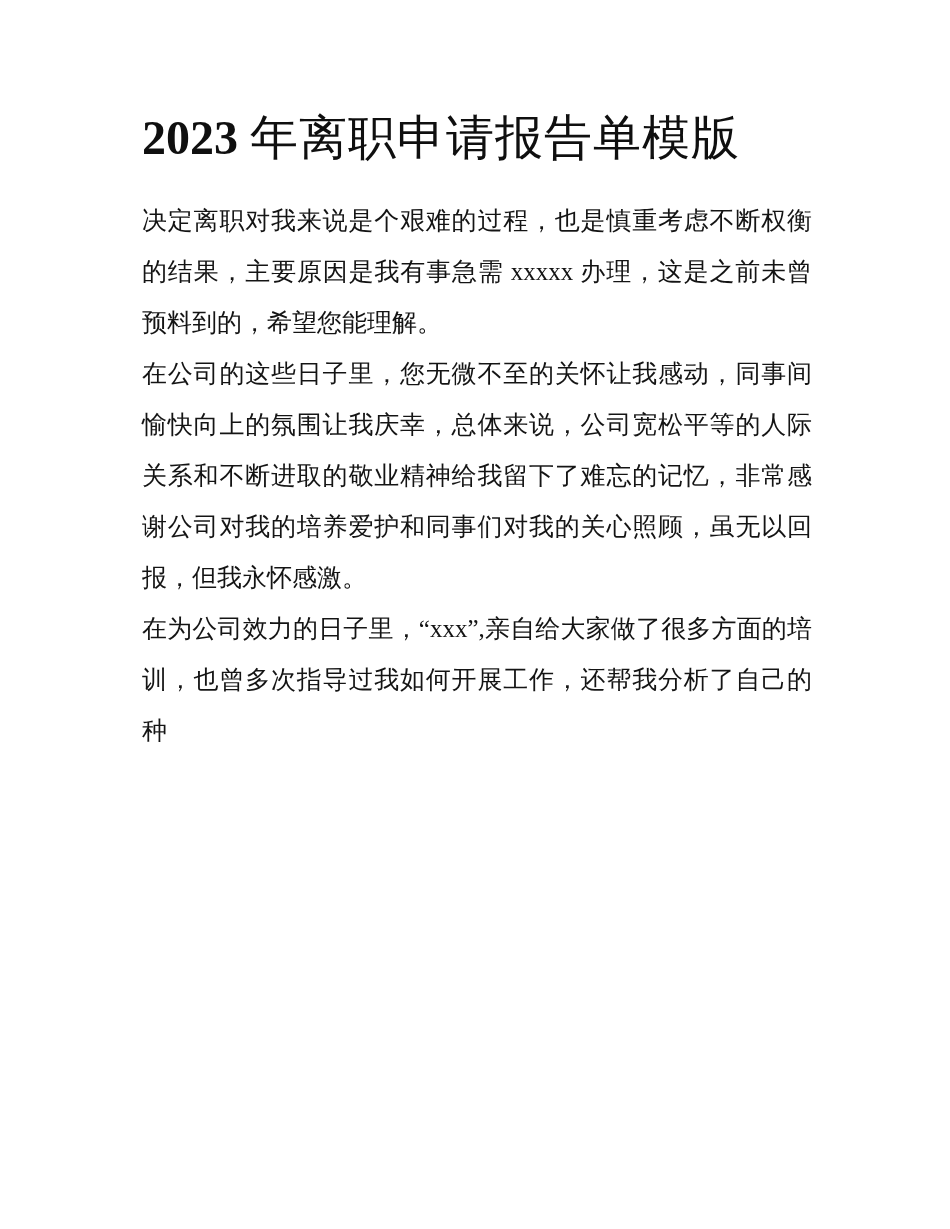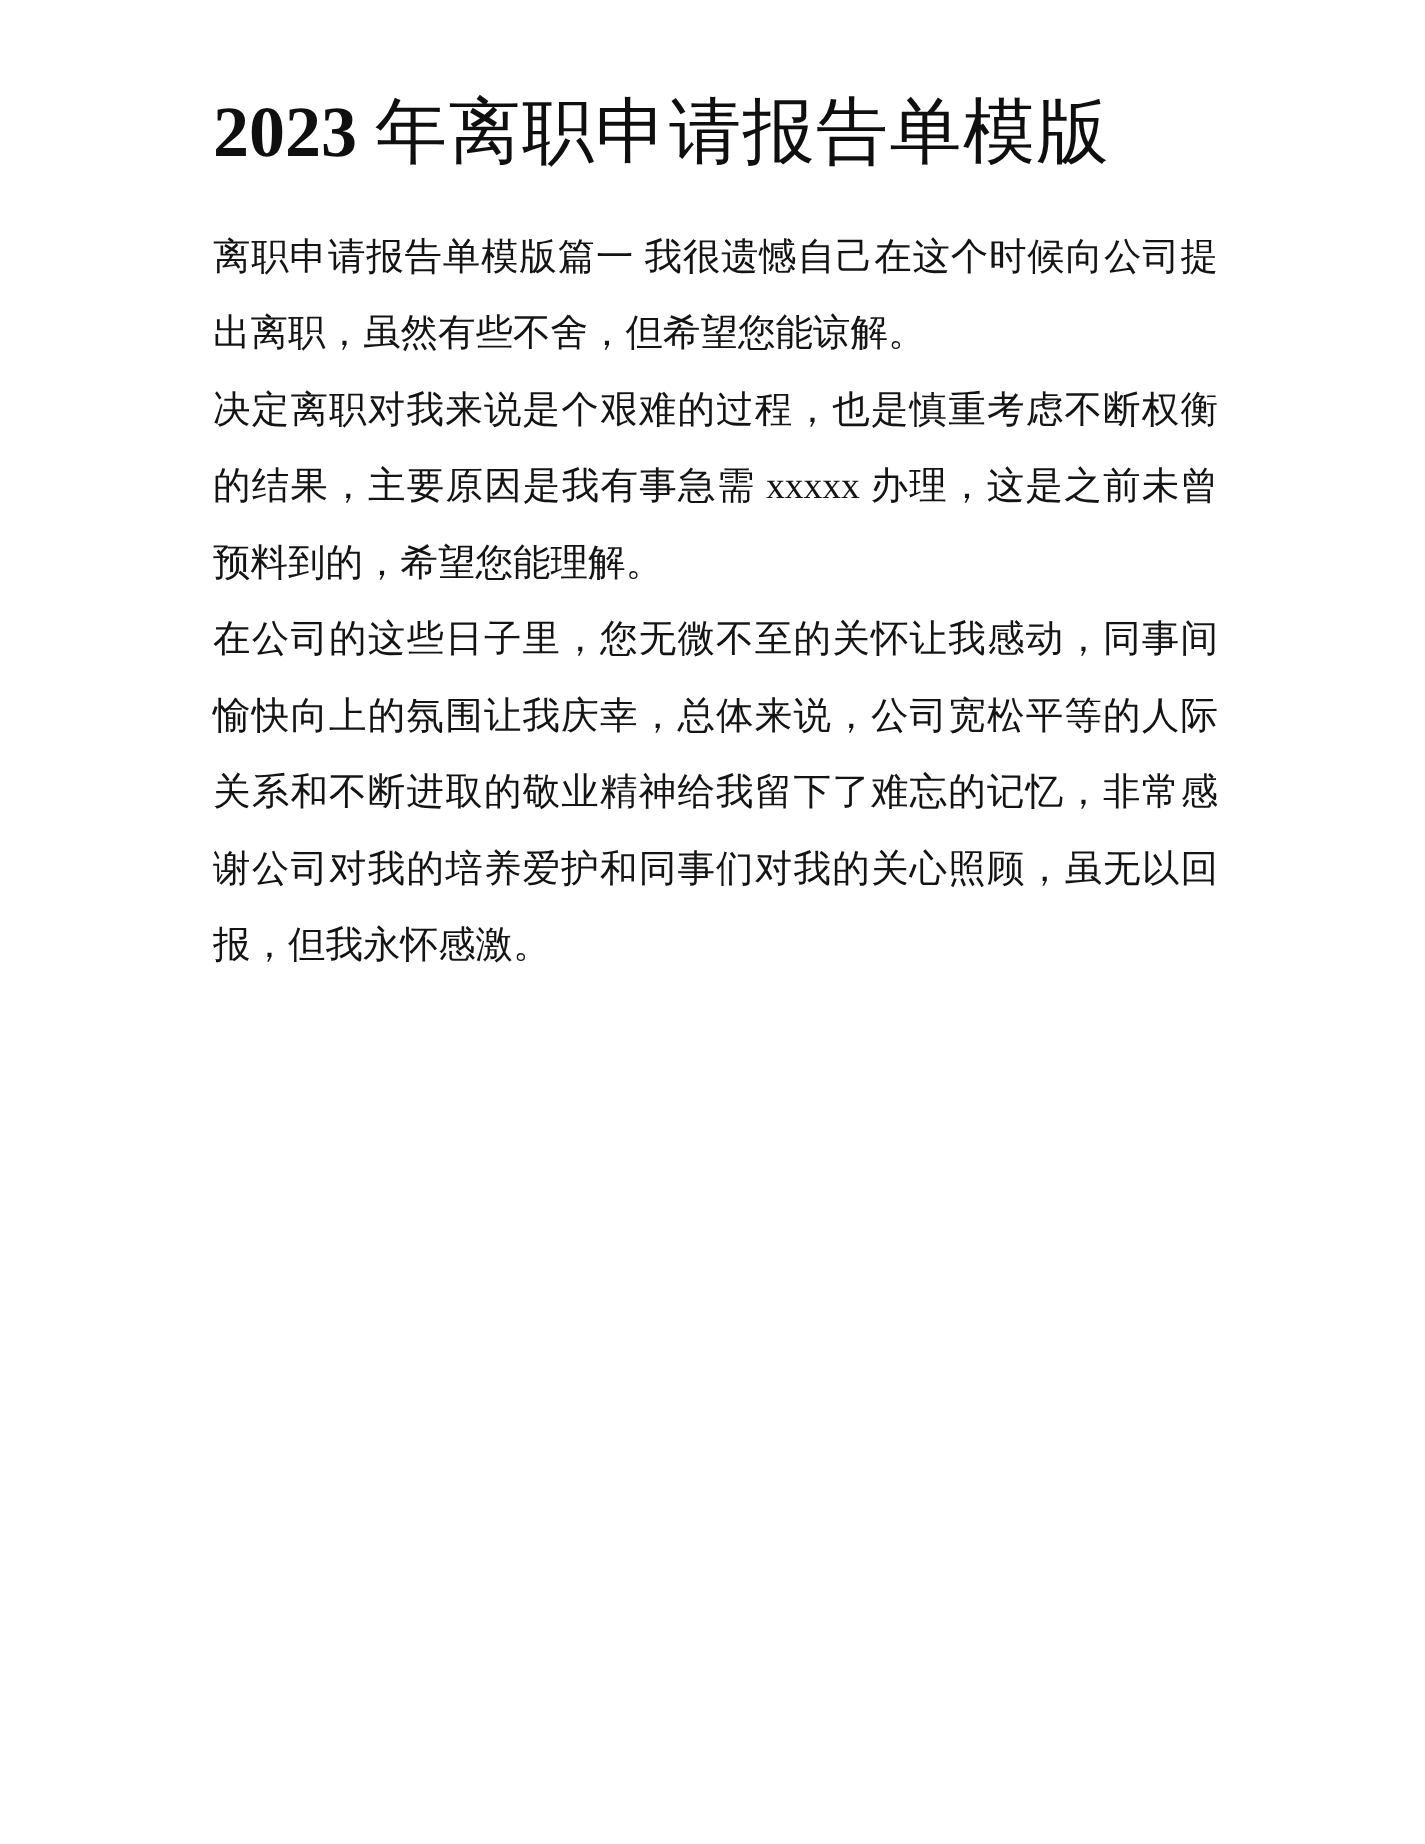--- a/index.html
+++ b/index.html
@@ -10,21 +10,21 @@
   }
   .page {
     position: relative;
     width: 950px;
     height: 1229px;
     background: #ffffff;
     overflow: hidden;
     color: #111111;
   }
   .content {
-    padding: 48px 138px 0 142px; 
+    padding: 97px 138px 0 142px; 
   }
   .doc-title {
     margin: 0;
     font-size: 48px;
     line-height: 82px;
     font-weight: normal;
     color: #0f0f0f;
     letter-spacing: 1px;
   }
   .doc-title .title-line { display: block; white-space: nowrap; }
@@ -50,19 +50,19 @@
 <body>
 
 <div class="page">
   <div class="content">
 
     <h1 class="doc-title">
       <span class="title-line"><span class="title-year">2023</span><span>年离职申请报告单模版</span></span>
     </h1>
 
     <div class="doc-body">
-      <p>离职申请报告单模版篇一 我很遗憾自己在这个时候向公司提出离职，虽然有些不舍，但希望您能谅解。</p>
       <p>决定离职对我来说是个艰难的过程，也是慎重考虑不断权衡的结果，主要原因是我有事急需 xxxxx 办理，这是之前未曾预料到的，希望您能理解。</p>
       <p>在公司的这些日子里，您无微不至的关怀让我感动，同事间愉快向上的氛围让我庆幸，总体来说，公司宽松平等的人际关系和不断进取的敬业精神给我留下了难忘的记忆，非常感谢公司对我的培养爱护和同事们对我的关心照顾，虽无以回报，但我永怀感激。</p>
+      <p>在为公司效力的日子里，“xxx”,亲自给大家做了很多方面的培训，也曾多次指导过我如何开展工作，还帮我分析了自己的种</p>
     </div>
 
   </div>
 </div>
 
 </body></html>

